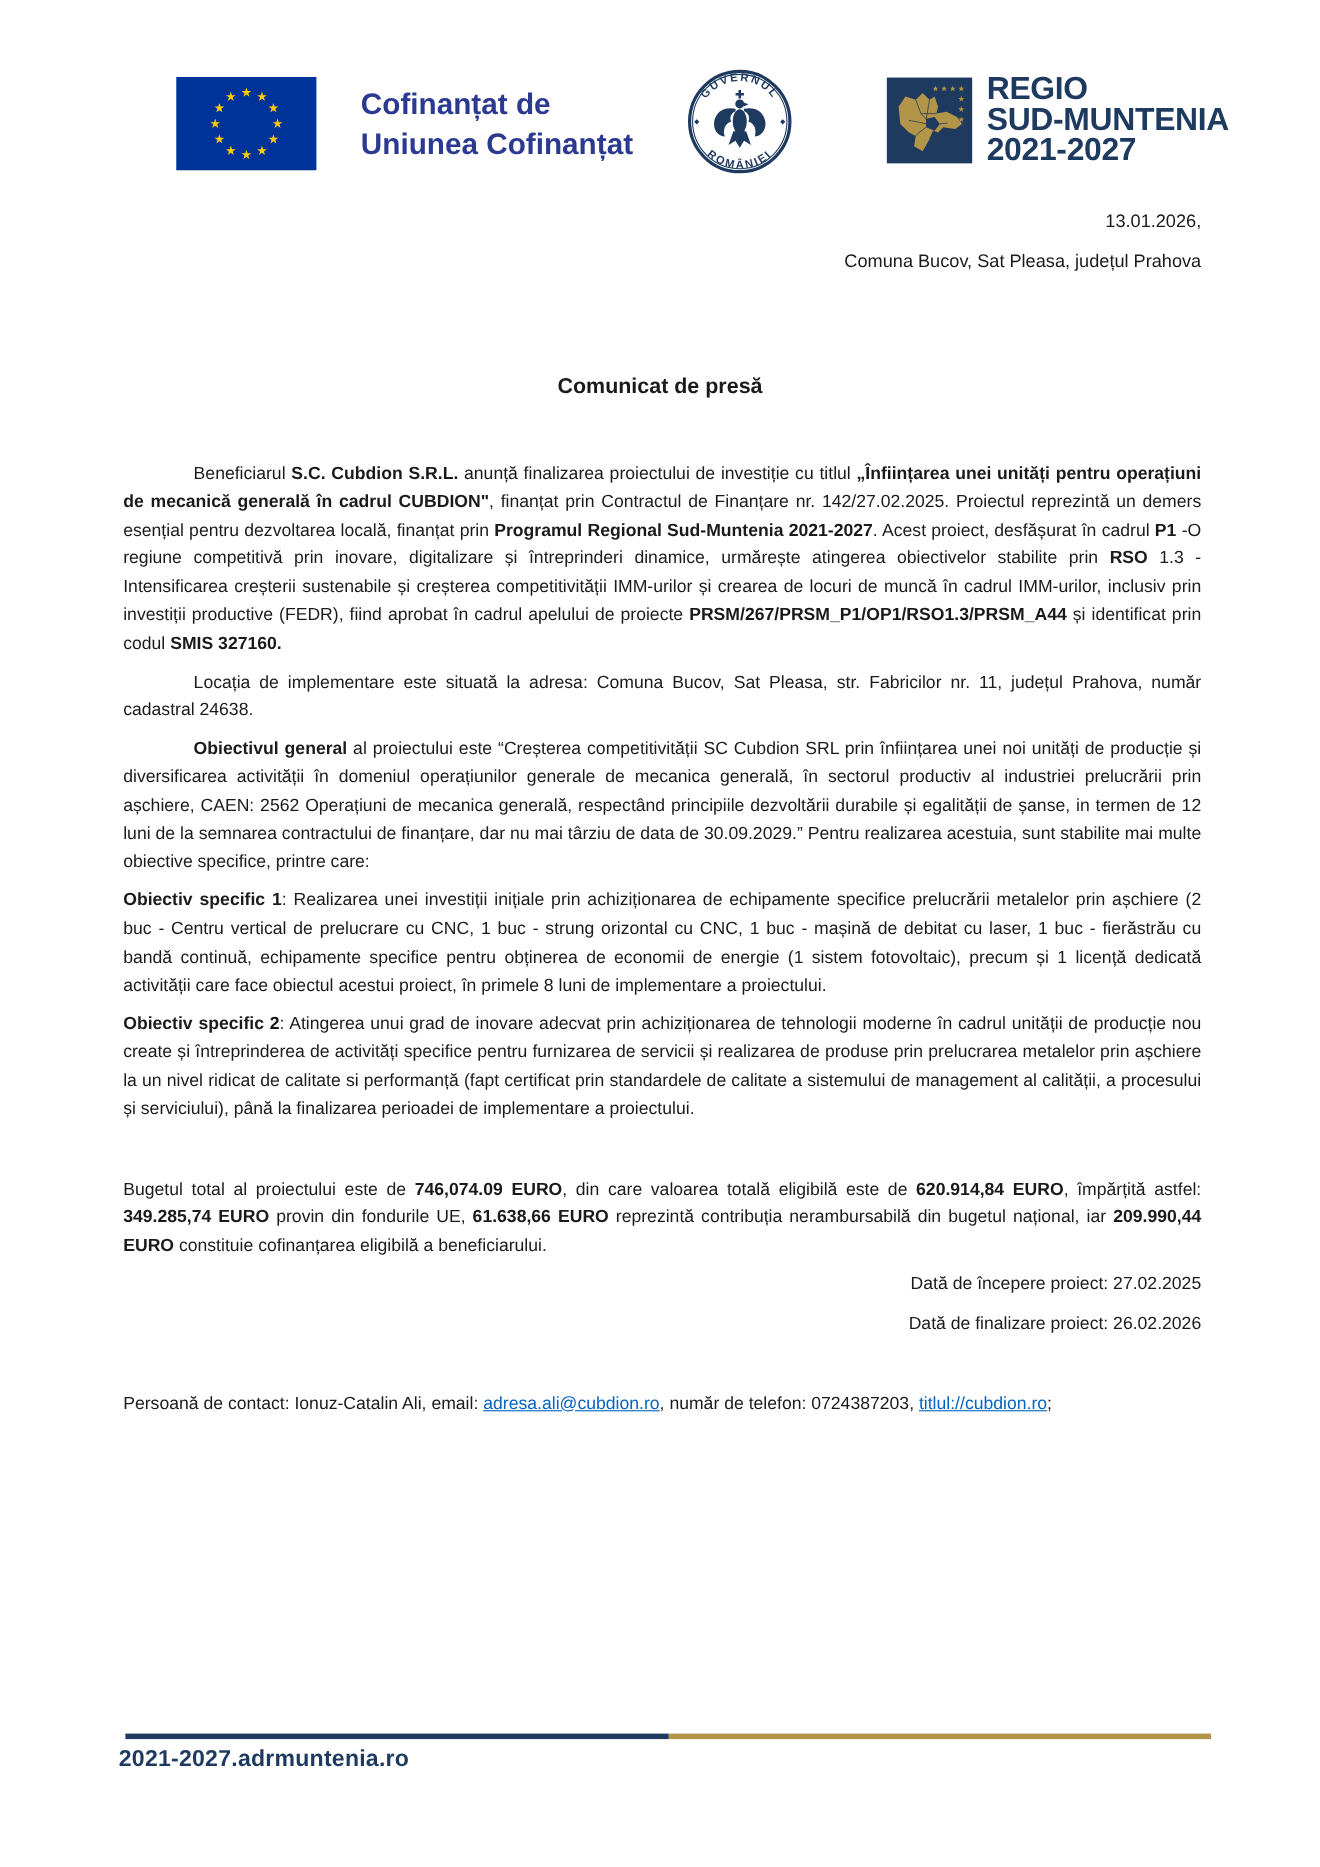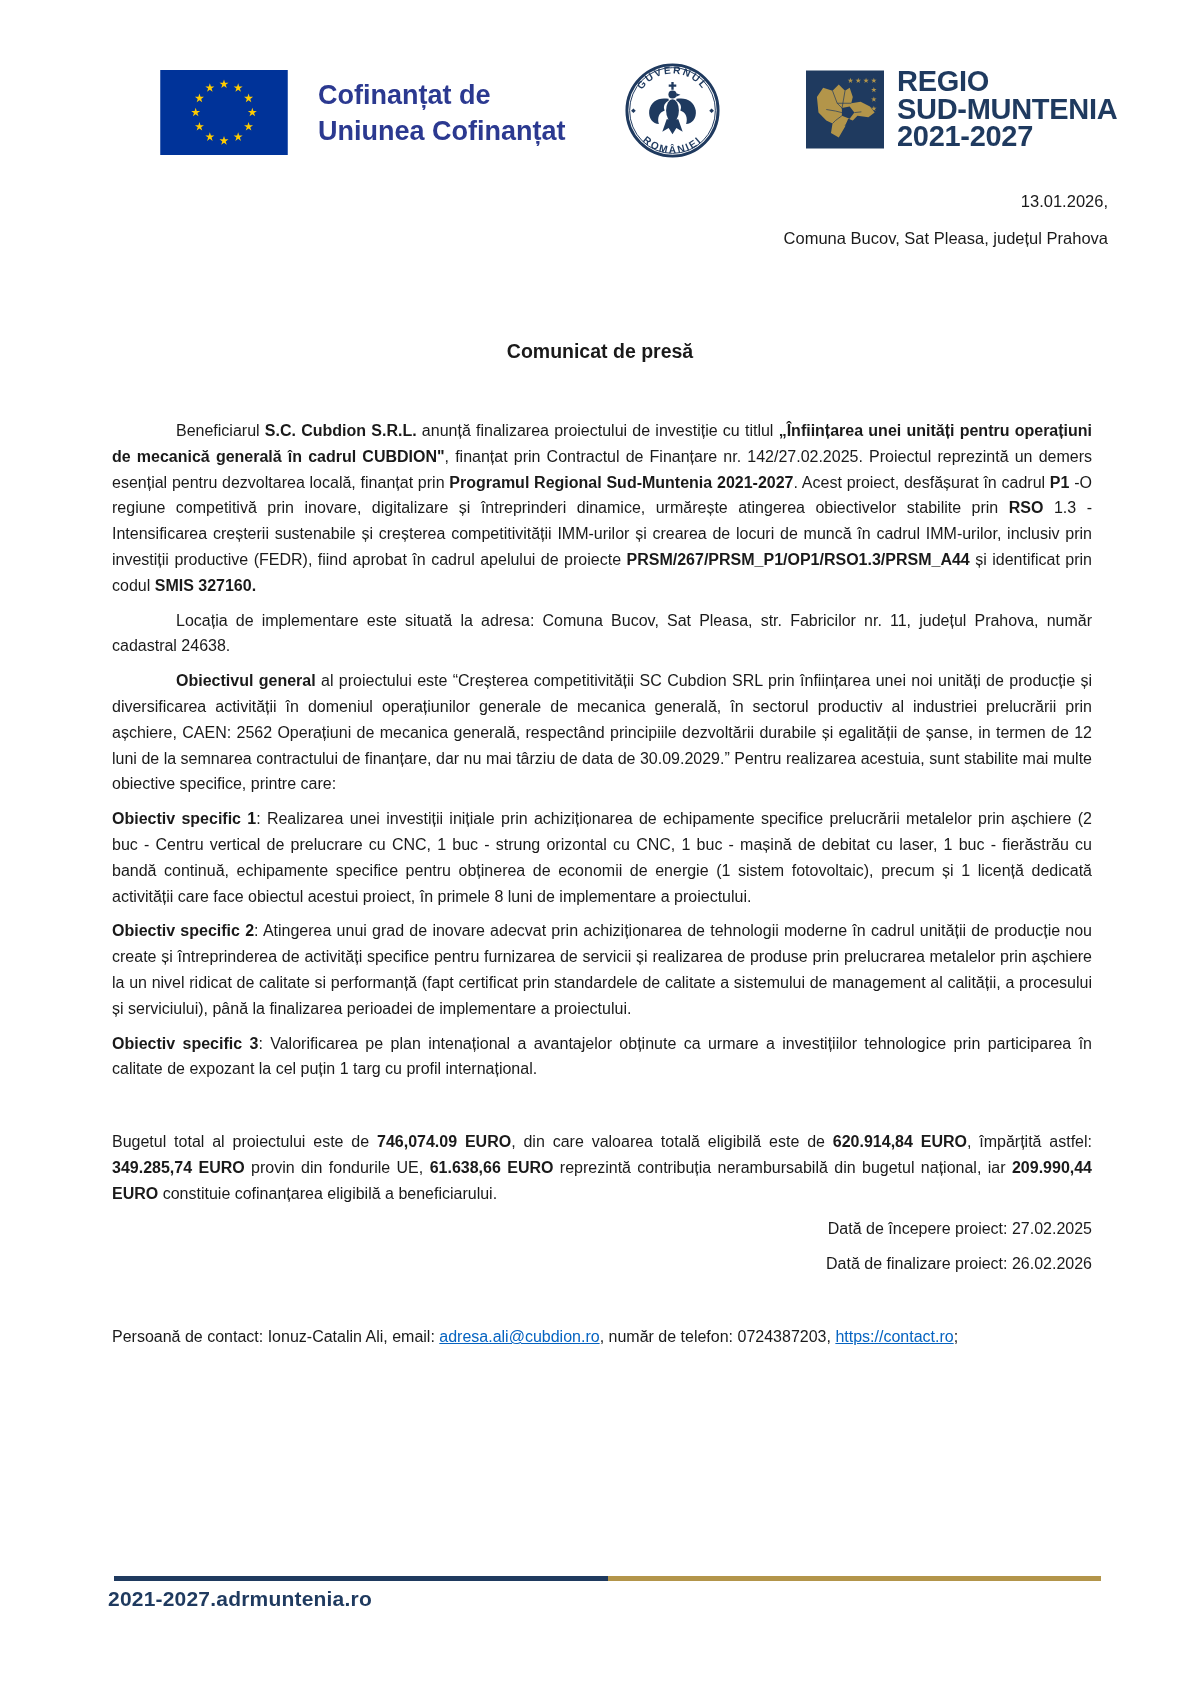--- a/index.html
+++ b/index.html
@@ -4,37 +4,37 @@
 <style>
   :root{
     --eu-text:#2B3990; --flag-blue:#003399; --star-yellow:#FFCC00;
     --navy:#1F3A5F; --gold:#B3954A; --link:#0563C1; --ink:#1A1A1A;
   }
   html,body{margin:0;padding:0;background:#fff;}
   .page{position:relative;width:1200px;height:1697px;background:#fff;overflow:hidden;
         color:var(--ink);font-family:"Liberation Sans",sans-serif;}
 
   
-  .eu-block{position:absolute;left:113px;top:70px;display:flex;align-items:center;gap:30px;padding-left:47px;}
+  .eu-block{position:absolute;left:113px;top:70px;display:flex;align-items:center;gap:40px;padding-left:47px;}
   .eu-text{font-size:27px;font-weight:bold;color:var(--eu-text);line-height:36px;}
   .gov-block{position:absolute;left:624px;top:62px;}
   .regio-block{position:absolute;left:806px;top:68px;display:flex;align-items:center;gap:13px;}
   .regio-text{font-size:29px;font-weight:bold;color:var(--navy);line-height:27.5px;letter-spacing:-0.3px;}
 
   
   .f-blue{fill:var(--flag-blue);} .f-star{fill:var(--star-yellow);}
   .f-navy{fill:var(--navy);} .f-gold{fill:var(--gold);}
   .ring{fill:#fff;stroke:var(--navy);stroke-width:3;}
   .ring2{fill:none;stroke:var(--navy);stroke-width:1;}
   .seal-text{font-family:"Liberation Sans",sans-serif;font-weight:bold;font-size:10.5px;
              letter-spacing:2px;fill:var(--navy);}
   .mapline{fill:none;stroke:var(--navy);stroke-width:0.9;}
 
   
-  .dateline{position:absolute;top:183px;right:92px;text-align:right;font-size:16.5px;line-height:37px;}
+  .dateline{position:absolute;top:183px;right:108px;text-align:right;font-size:16.5px;line-height:37px;}
   .title{position:absolute;top:340px;left:0;width:100%;text-align:center;
          font-size:19.5px;font-weight:bold;margin:0;}
   .bodytext{position:absolute;top:418px;left:112px;width:980px;
             font-size:16px;line-height:25.8px;text-align:justify;}
   .p{margin:0 0 9px;}
   .ind{text-indent:64px;}
   .gap-top{margin-top:47px;}
   .date-line{margin-left:64px;text-align:right;margin-bottom:10px;}
   a.doclink{color:var(--link);text-decoration:underline;cursor:pointer;}
 
@@ -131,25 +131,24 @@
   </div>
 
   <h1 class="title">Comunicat de presă</h1>
 
   <main class="bodytext">
     <p class="p ind"><span>Beneficiarul </span><b>S.C. Cubdion S.R.L.</b><span> anunță finalizarea proiectului de investiție cu titlul </span><b>„Înființarea unei unități pentru operațiuni de mecanică generală în cadrul CUBDION"</b><span>, finanțat prin Contractul de Finanțare nr. 142/27.02.2025. Proiectul reprezintă un demers esențial pentru dezvoltarea locală, finanțat prin </span><b>Programul Regional Sud-Muntenia 2021-2027</b><span>. Acest proiect, desfășurat în cadrul </span><b>P1</b><span> -O regiune competitivă prin inovare, digitalizare și întreprinderi dinamice, urmărește atingerea obiectivelor stabilite prin </span><b>RSO</b><span> 1.3 - Intensificarea creșterii sustenabile și creșterea competitivității IMM-urilor și crearea de locuri de muncă în cadrul IMM-urilor, inclusiv prin investiții productive (FEDR), fiind aprobat în cadrul apelului de proiecte </span><b>PRSM/267/PRSM_P1/OP1/RSO1.3/PRSM_A44</b><span> și identificat prin codul </span><b>SMIS 327160.</b></p>
     <p class="p ind"><span>Locația de implementare este situată la adresa: Comuna Bucov, Sat Pleasa, str. Fabricilor nr. 11, județul Prahova, număr cadastral 24638.</span></p>
     <p class="p ind"><b>Obiectivul general</b><span> al proiectului este “Creșterea competitivității SC Cubdion SRL prin înființarea unei noi unități de producție și diversificarea activității în domeniul operațiunilor generale de mecanica generală, în sectorul productiv al industriei prelucrării prin așchiere, CAEN: 2562 Operațiuni de mecanica generală, respectând principiile dezvoltării durabile și egalității de șanse, in termen de 12 luni de la semnarea contractului de finanțare, dar nu mai târziu de data de 30.09.2029.” Pentru realizarea acestuia, sunt stabilite mai multe obiective specifice, printre care:</span></p>
     <p class="p"><b>Obiectiv specific 1</b><span>: Realizarea unei investiții inițiale prin achiziționarea de echipamente specifice prelucrării metalelor prin așchiere (2 buc - Centru vertical de prelucrare cu CNC, 1 buc - strung orizontal cu CNC, 1 buc - mașină de debitat cu laser, 1 buc - fierăstrău cu bandă continuă, echipamente specifice pentru obținerea de economii de energie (1 sistem fotovoltaic), precum și 1 licență dedicată activității care face obiectul acestui proiect, în primele 8 luni de implementare a proiectului.</span></p>
     <p class="p"><b>Obiectiv specific 2</b><span>: Atingerea unui grad de inovare adecvat prin achiziționarea de tehnologii moderne în cadrul unității de producție nou create și întreprinderea de activități specifice pentru furnizarea de servicii și realizarea de produse prin prelucrarea metalelor prin așchiere la un nivel ridicat de calitate si performanță (fapt certificat prin standardele de calitate a sistemului de management al calității, a procesului și serviciului), până la finalizarea perioadei de implementare a proiectului.</span></p>
-    <p class="p"><b>Obiectiv specific 3</b><span>: Valorificarea pe plan intenațional a avantajelor obținute ca urmare a investițiilor tehnologice prin participarea în calitate de expozant la cel puțin 1 targ cu profil internațional.</span></p>
     <p class="p gap-top"><span>Bugetul total al proiectului este de </span><b>746,074.09 EURO</b><span>, din care valoarea totală eligibilă este de </span><b>620.914,84 EURO</b><span>, împărțită astfel: </span><b>349.285,74 EURO</b><span> provin din fondurile UE, </span><b>61.638,66 EURO</b><span> reprezintă contribuția nerambursabilă din bugetul național, iar </span><b>209.990,44 EURO</b><span> constituie cofinanțarea eligibilă a beneficiarului.</span></p>
     <p class="p date-line"><span>Dată de începere proiect: 27.02.2025</span></p>
     <p class="p date-line"><span>Dată de finalizare proiect: 26.02.2026</span></p>
-    <p class="p gap-top"><span>Persoană de contact: Ionuz-Catalin Ali, email: </span><a class="doclink" href="#">adresa.ali@cubdion.ro</a><span>, număr de telefon: 0724387203, </span><a class="doclink" href="#">https://contact.ro</a><span>;</span></p>
+    <p class="p gap-top"><span>Persoană de contact: Ionuz-Catalin Ali, email: </span><a class="doclink" href="#">adresa.ali@cubdion.ro</a><span>, număr de telefon: 0724387203, </span><a class="doclink" href="#">titlul://cubdion.ro</a><span>;</span></p>
   </main>
 
   <div class="footer-rule">
     <span class="half navy-bg"></span>
     <span class="half gold-bg"></span>
   </div>
   <div class="footer-site">2021-2027.adrmuntenia.ro</div>
 
 </div>
 

